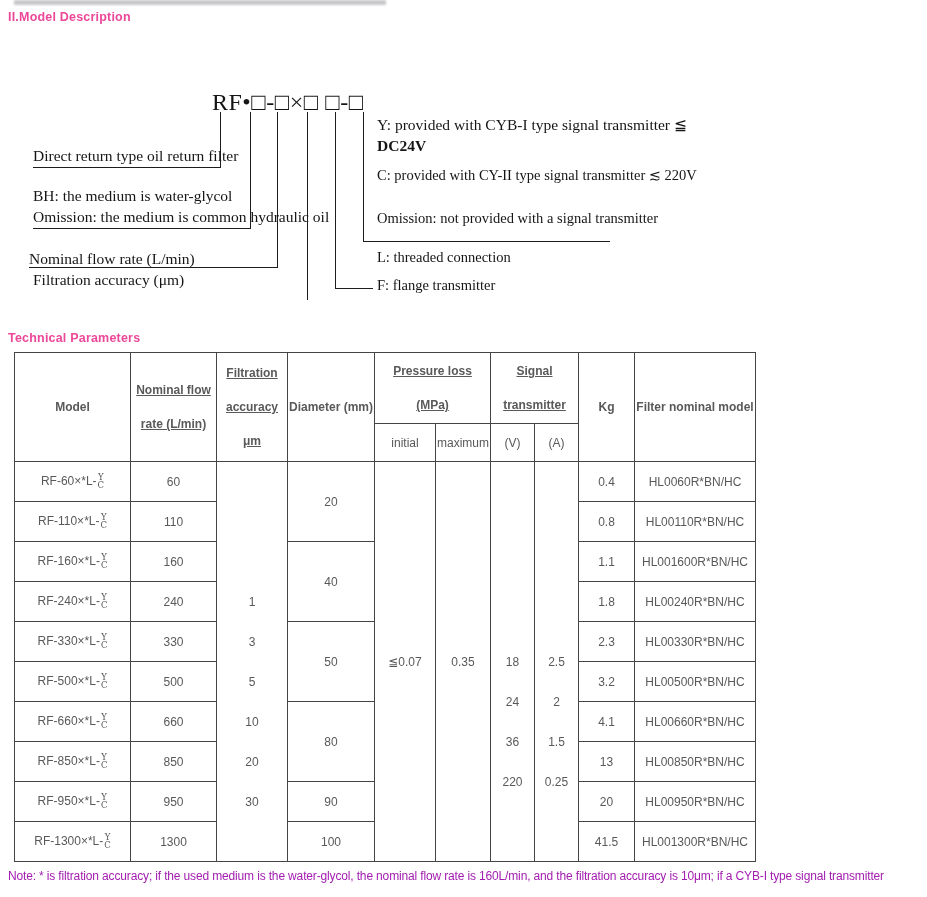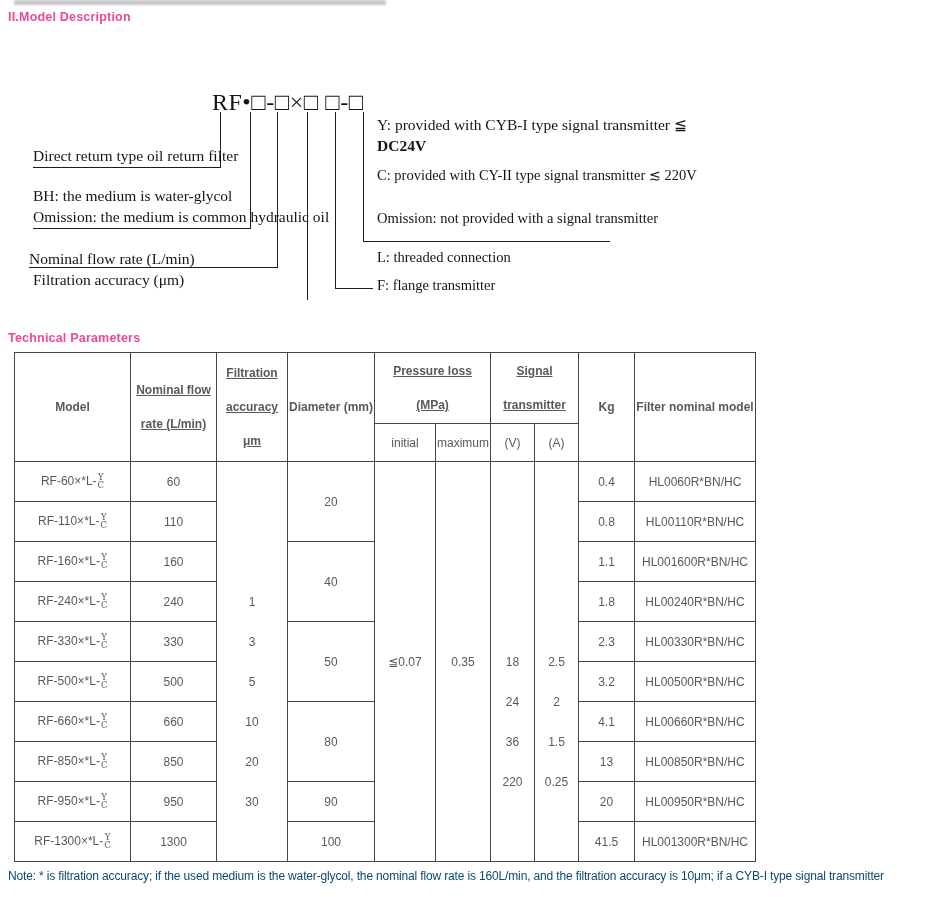--- a/index.html
+++ b/index.html
@@ -41,21 +41,21 @@
   .model-cell { white-space:nowrap; font-size:11.5px; }
   .elem-cell { font-size:11.5px; }
   .yc {
     display:inline-flex; flex-direction:column; vertical-align:middle;
     font-family:"DejaVu Serif",serif; font-size:8.5px; line-height:8px;
     transform:translateY(-1px); margin-left:1px; font-style:normal;
   }
   .yc i { font-style:normal; }
   .note {
     position:absolute; left:8px; top:869px; width:916px; font-size:12px;
-    color:#0c4a6e; white-space:nowrap; letter-spacing:-0.15px;
+    color:#a21caf; white-space:nowrap; letter-spacing:-0.15px;
   }
 </style>
 </head>
 <body>
 
 <div class="page">
 
   <div class="artifact"></div>
 
   <div class="sec-heading" style="top:10px;">II.Model Description</div>

